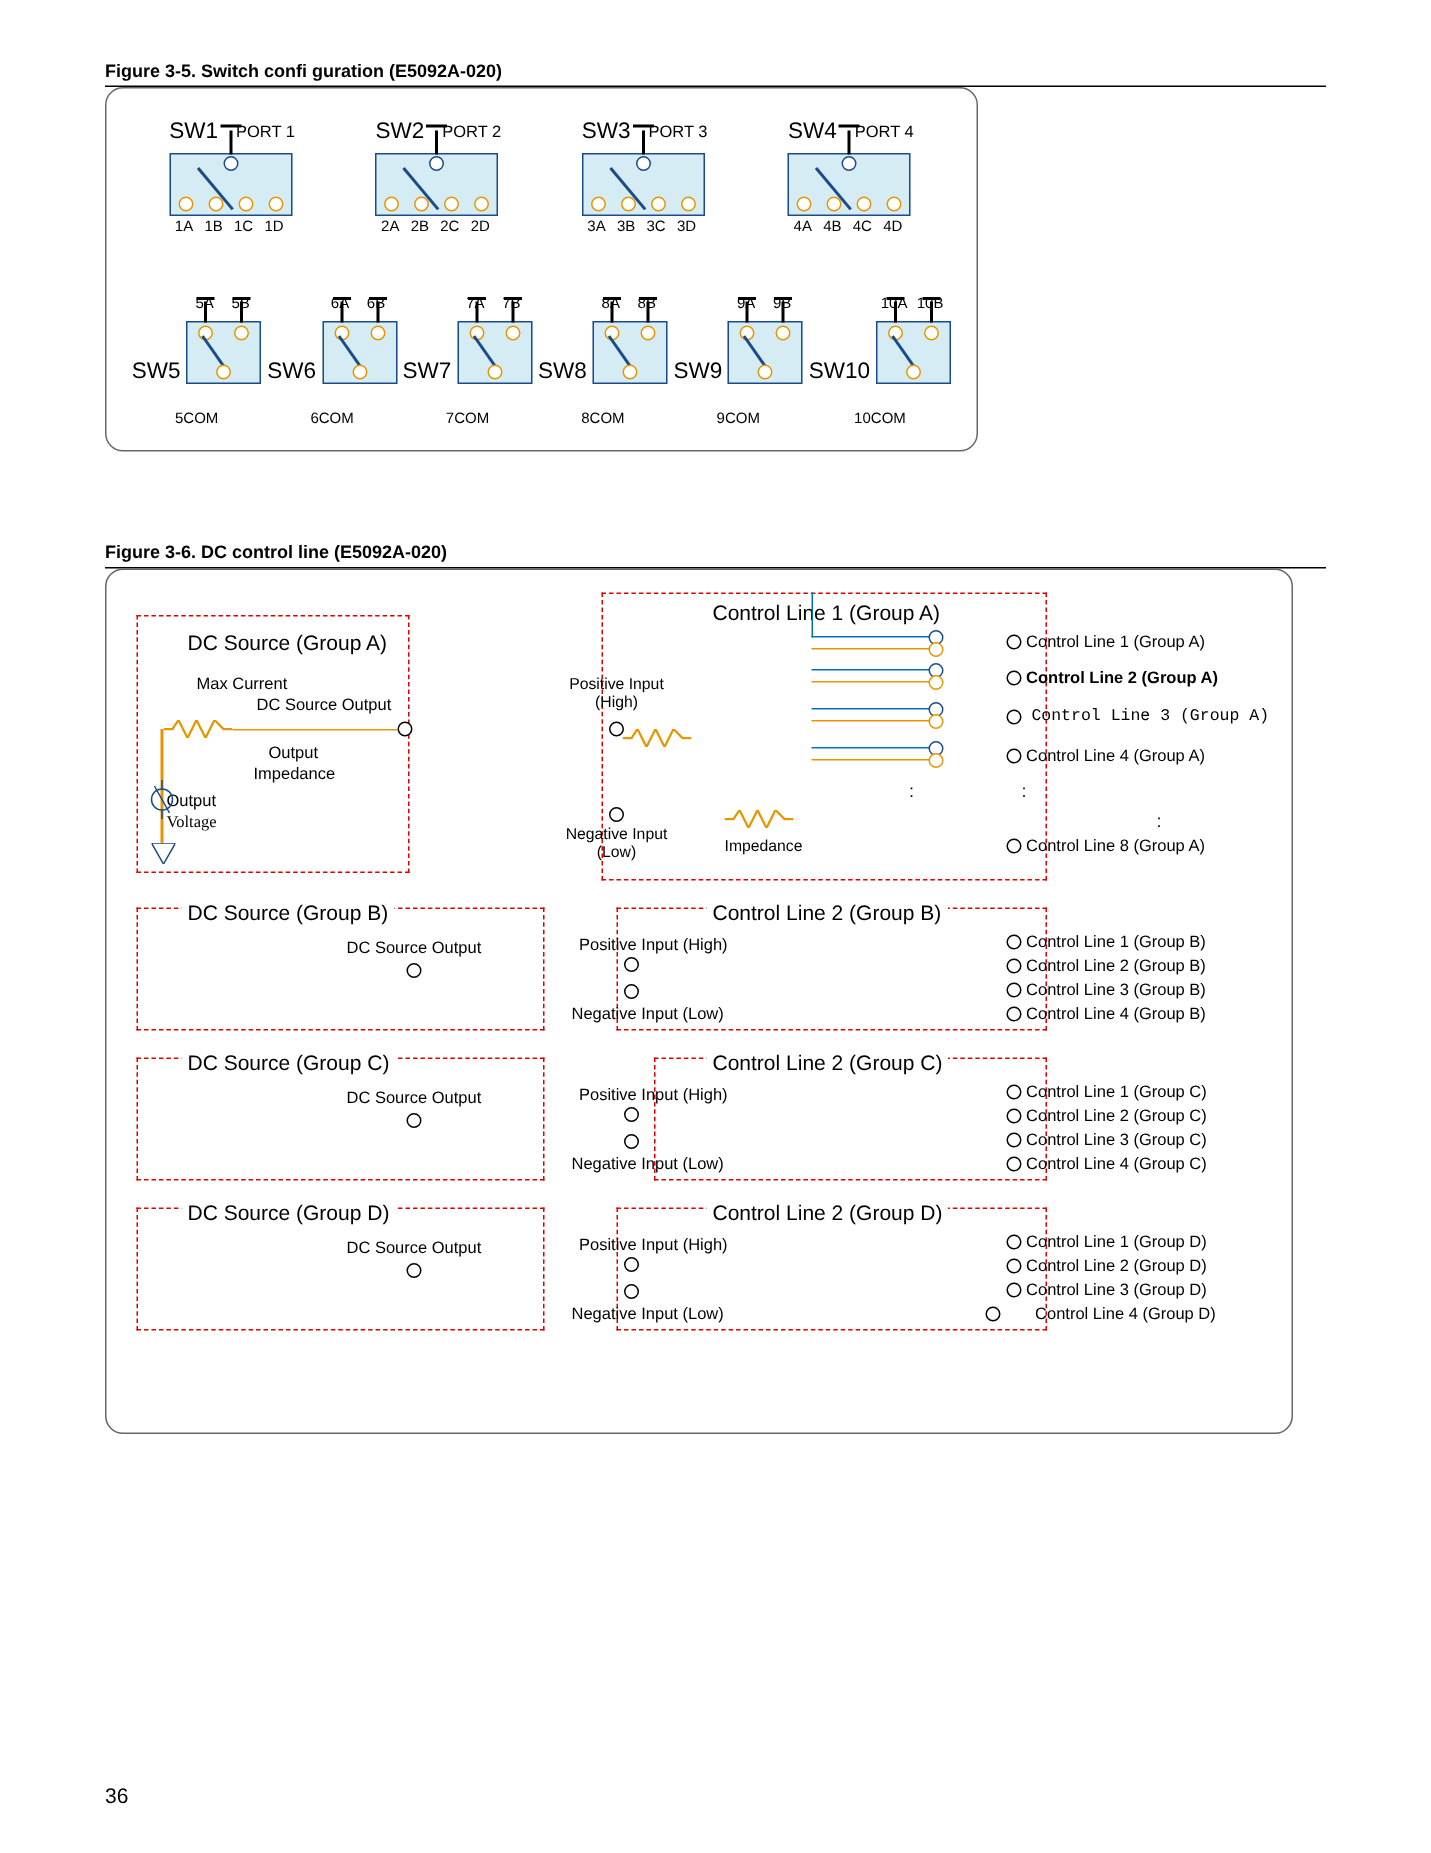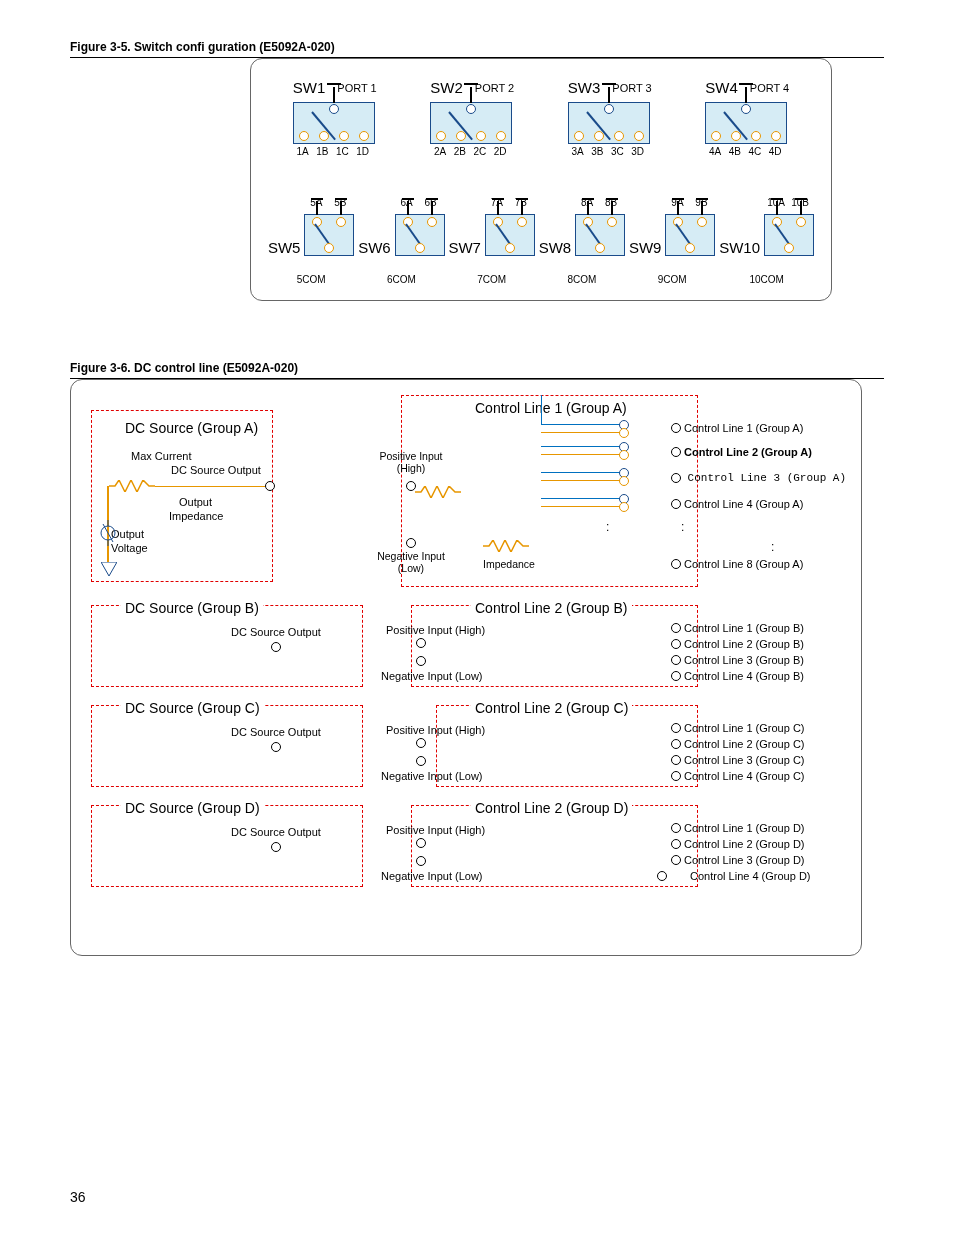--- a/index.html
+++ b/index.html
@@ -109,21 +109,21 @@
   .small-note{font-size:11px;}
   .tiny-note{font-size:10.5px;}
 
   .page-num{position:fixed;bottom:30px;left:70px;font-size:14px;}
 </style>
 </head>
 <body>
 
 <div class="figure-title">Figure 3-5. Switch confi guration (E5092A-020)</div>
 
-<div class="figure-frame" style="margin-left:180px;width:550px;">
+<div class="figure-frame" style="width:550px;">
 
   <div class="sw-row top">
     <div class="sw-cell">
       <div class="sw-label-row">
         <span class="sw-label">SW1</span>
         <span style="flex:1"></span>
         <span class="port-label">PORT 1</span>
       </div>
       <div class="switch-box-top">
         <div class="top-port-line"></div>
@@ -412,21 +412,21 @@
   <div style="position:absolute;top:100px;left:38px;">
     <svg width="46" height="12">
         <polyline points="0,6 6,6 10,0 16,12 22,0 28,12 34,0 40,6 46,6" fill="none" stroke="#e79600" stroke-width="1.5"></polyline>
       </svg>
   </div>
   <div class="orange-h" style="top:106px;left:84px;width:110px;"></div>
   <span class="circ open" style="position:absolute;top:101px;left:194px;"></span>
   <span class="small-note" style="position:absolute;top:116px;left:108px;">Output</span>
   <span class="small-note" style="position:absolute;top:130px;left:98px;">Impedance</span>
   <span class="small-note" style="position:absolute;top:148px;left:40px;">Output</span>
-  <span class="small-note" style="position:absolute;top:162px;left:40px;">Voltage</span>
+  <span class="small-note" style="position:absolute;top:162px;left:40px;font-family:Liberation Serif, serif;">Voltage</span>
 
   <div style="position:absolute;top:106px;left:36px;width:2px;height:76px;background:#e79600;"></div>
   <div style="position:absolute;top:140px;left:28px;">
     <svg width="18" height="26">
         <line x1="9" y1="0" x2="9" y2="6" stroke="#1a4b8a"></line>
         <circle cx="9" cy="13" r="7" fill="none" stroke="#1a4b8a"></circle>
         <line x1="9" y1="20" x2="9" y2="26" stroke="#1a4b8a"></line>
         <line x1="4" y1="4" x2="14" y2="22" stroke="#1a4b8a"></line>
       </svg>
   </div>

